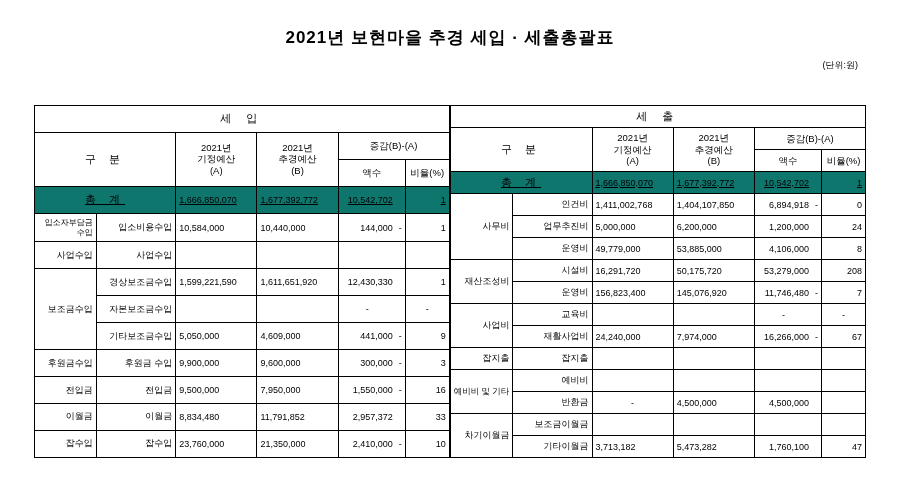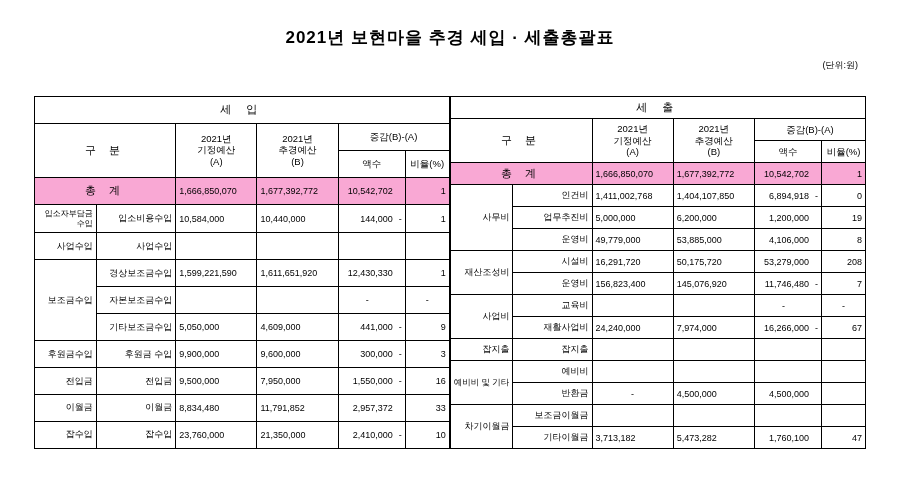--- a/index.html
+++ b/index.html
@@ -25,21 +25,21 @@
     font-size: 17px;
     font-weight: bold;
     letter-spacing: 1px;
     margin-top: 26px;
     margin-bottom: 10px;
   }
   .unit-note {
     text-align: right;
     font-size: 9px;
     padding-right: 42px;
-    margin-bottom: 12px;
+    margin-bottom: 21px;
   }
   .tables-wrap {
     display: flex;
     justify-content: center;
     gap: 0px;
     padding: 12px 34px;
     box-sizing: border-box;
   }
   table.fin {
     border-collapse: collapse;
@@ -66,22 +66,23 @@
     text-align: center;
     font-size: 9.5px;
     line-height: 1.25;
   }
   .hdr-gubun {
     text-align: center;
     font-size: 11px;
     letter-spacing: 5px;
   }
   .total-row td {
-    background: #f9a8d4;
+    background: #0f766e;
     font-weight: bold;
+    text-decoration: underline;
   }
   .total-label {
     text-align: center;
     font-size: 11px;
     letter-spacing: 5px;
   }
   .num {
     padding-right: 5px;
   }
   .ctr {
@@ -301,21 +302,21 @@
           <td class="sign-cell">-</td>
           <td class="pct">0</td>
         </tr>
 
         <tr>
           <td class="lbl">업무추진비</td>
           <td class="num">5,000,000</td>
           <td class="num">6,200,000</td>
           <td class="diff-amt noborder-right">1,200,000</td>
           <td class="sign-cell"></td>
-          <td class="pct">19</td>
+          <td class="pct">24</td>
         </tr>
 
         <tr>
           <td class="lbl">운영비</td>
           <td class="num">49,779,000</td>
           <td class="num">53,885,000</td>
           <td class="diff-amt noborder-right">4,106,000</td>
           <td class="sign-cell"></td>
           <td class="pct">8</td>
         </tr>

